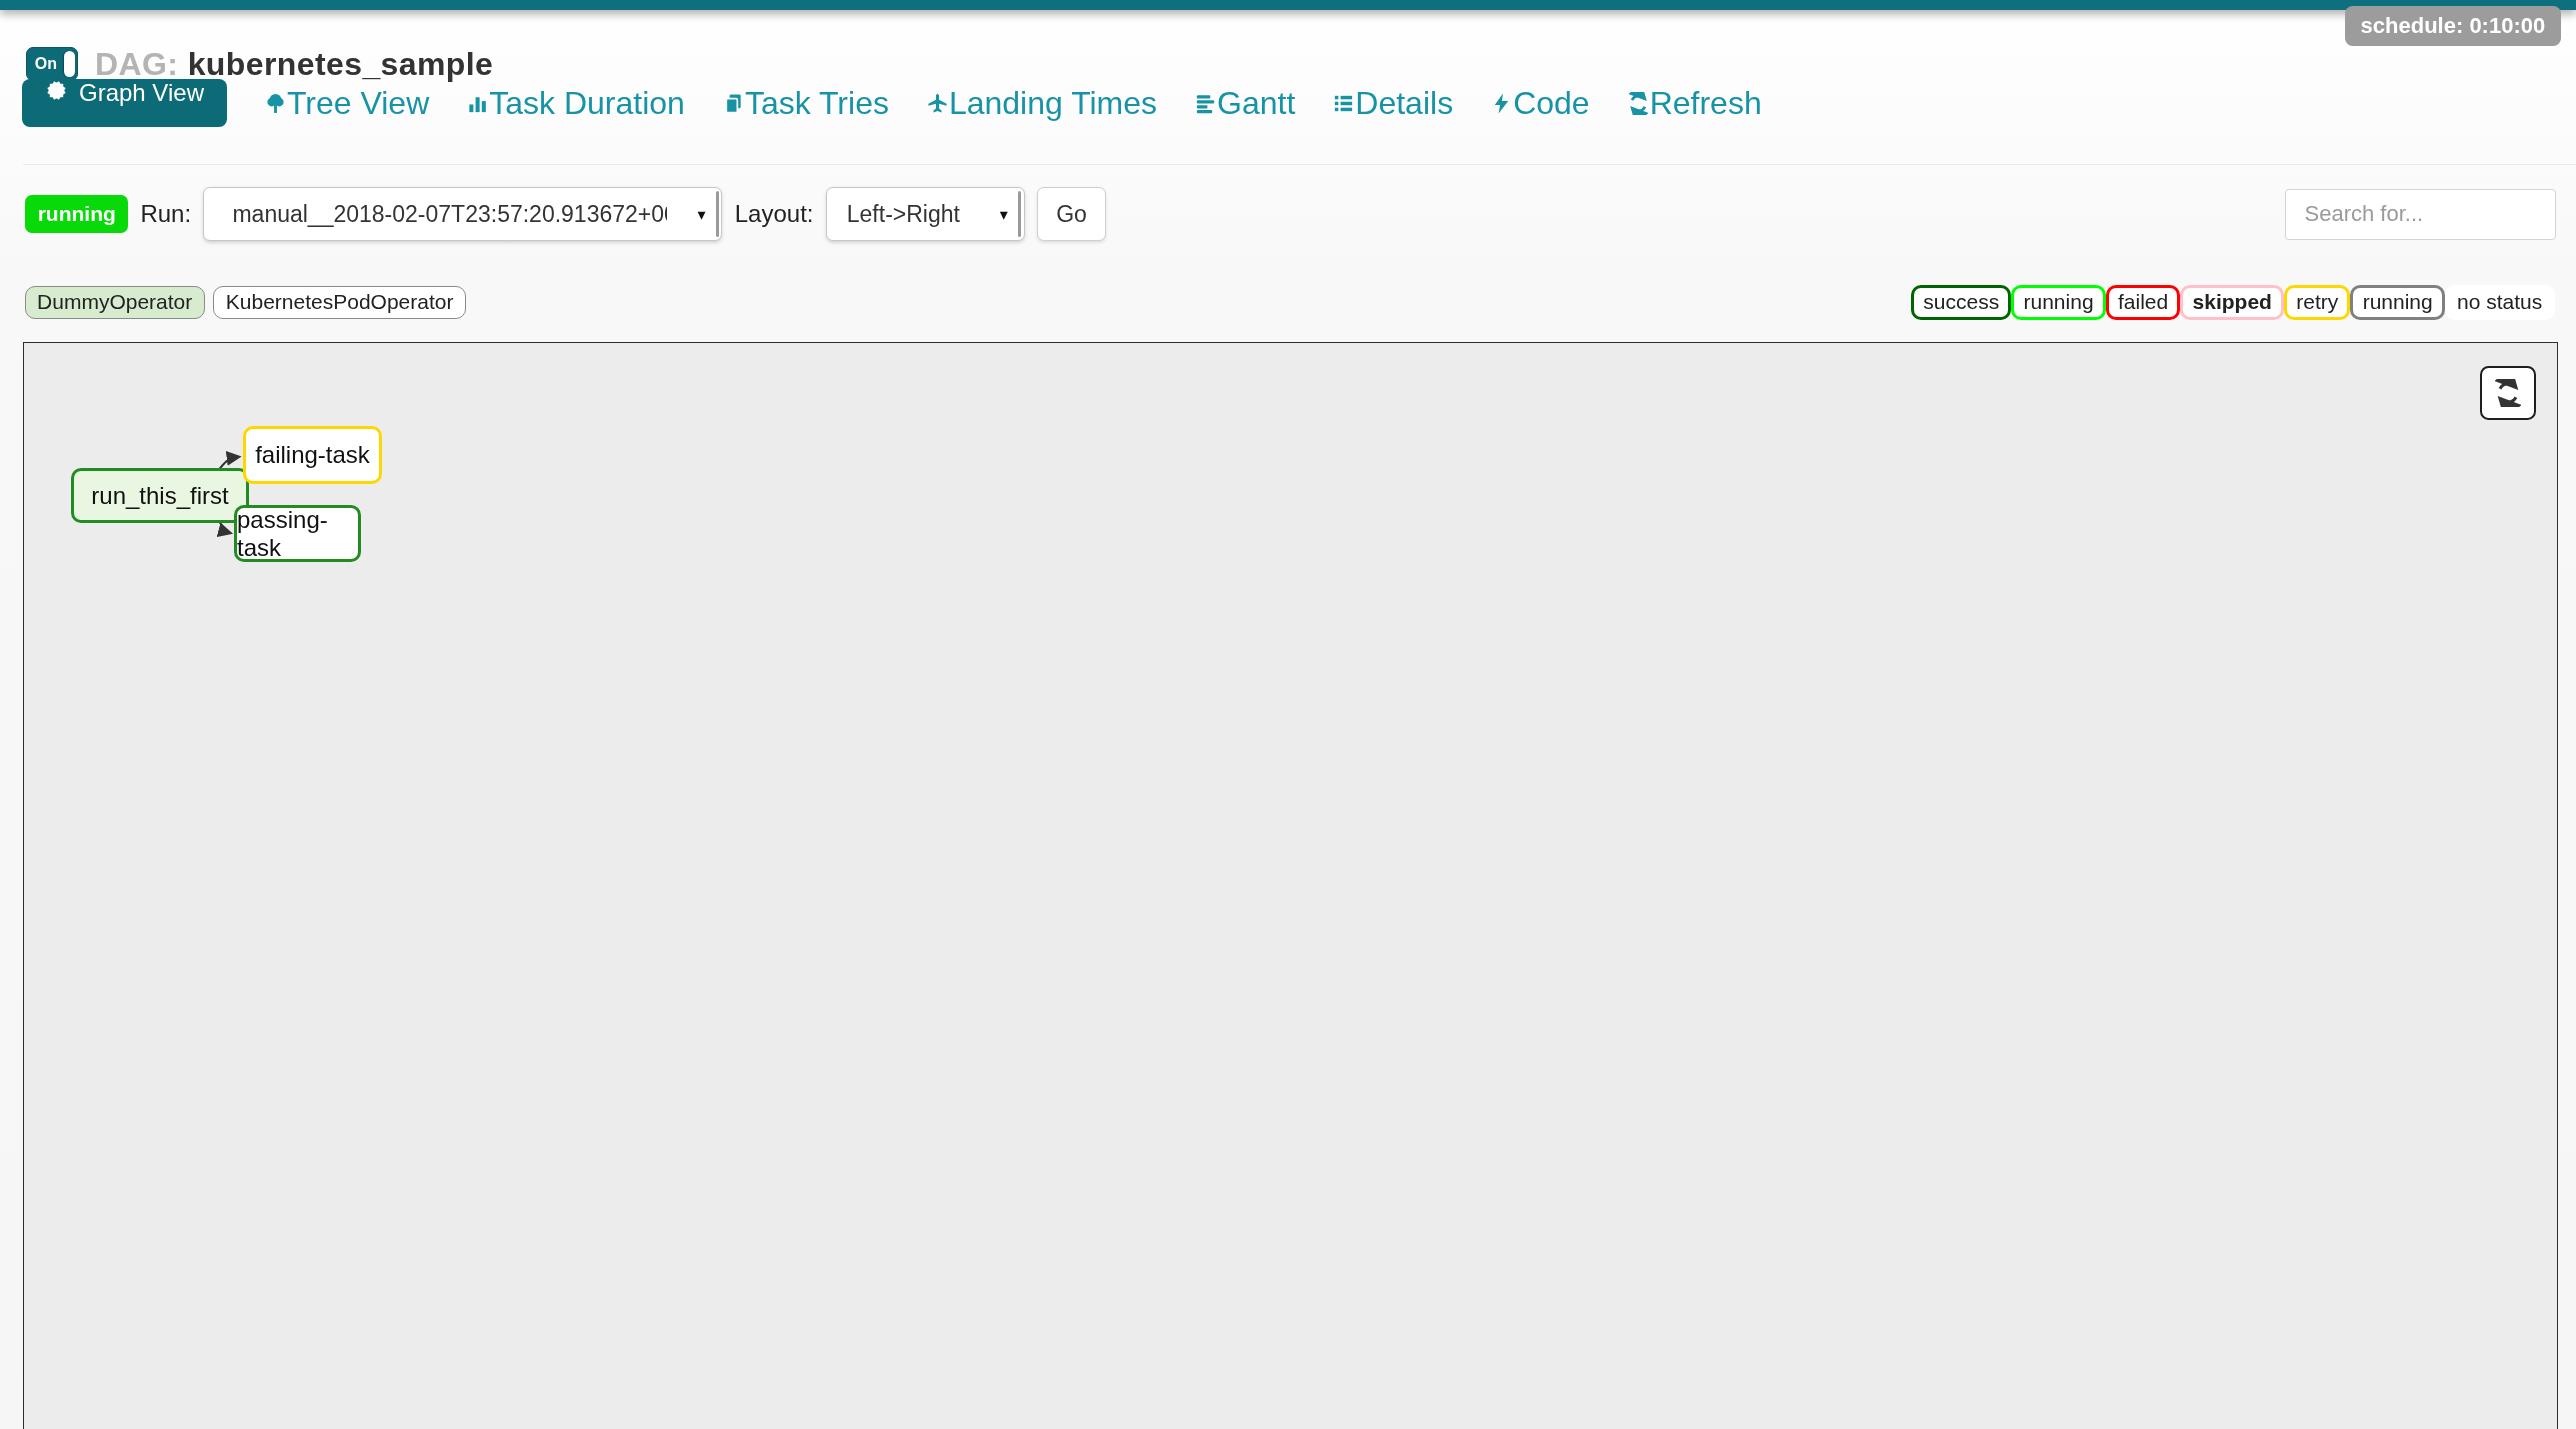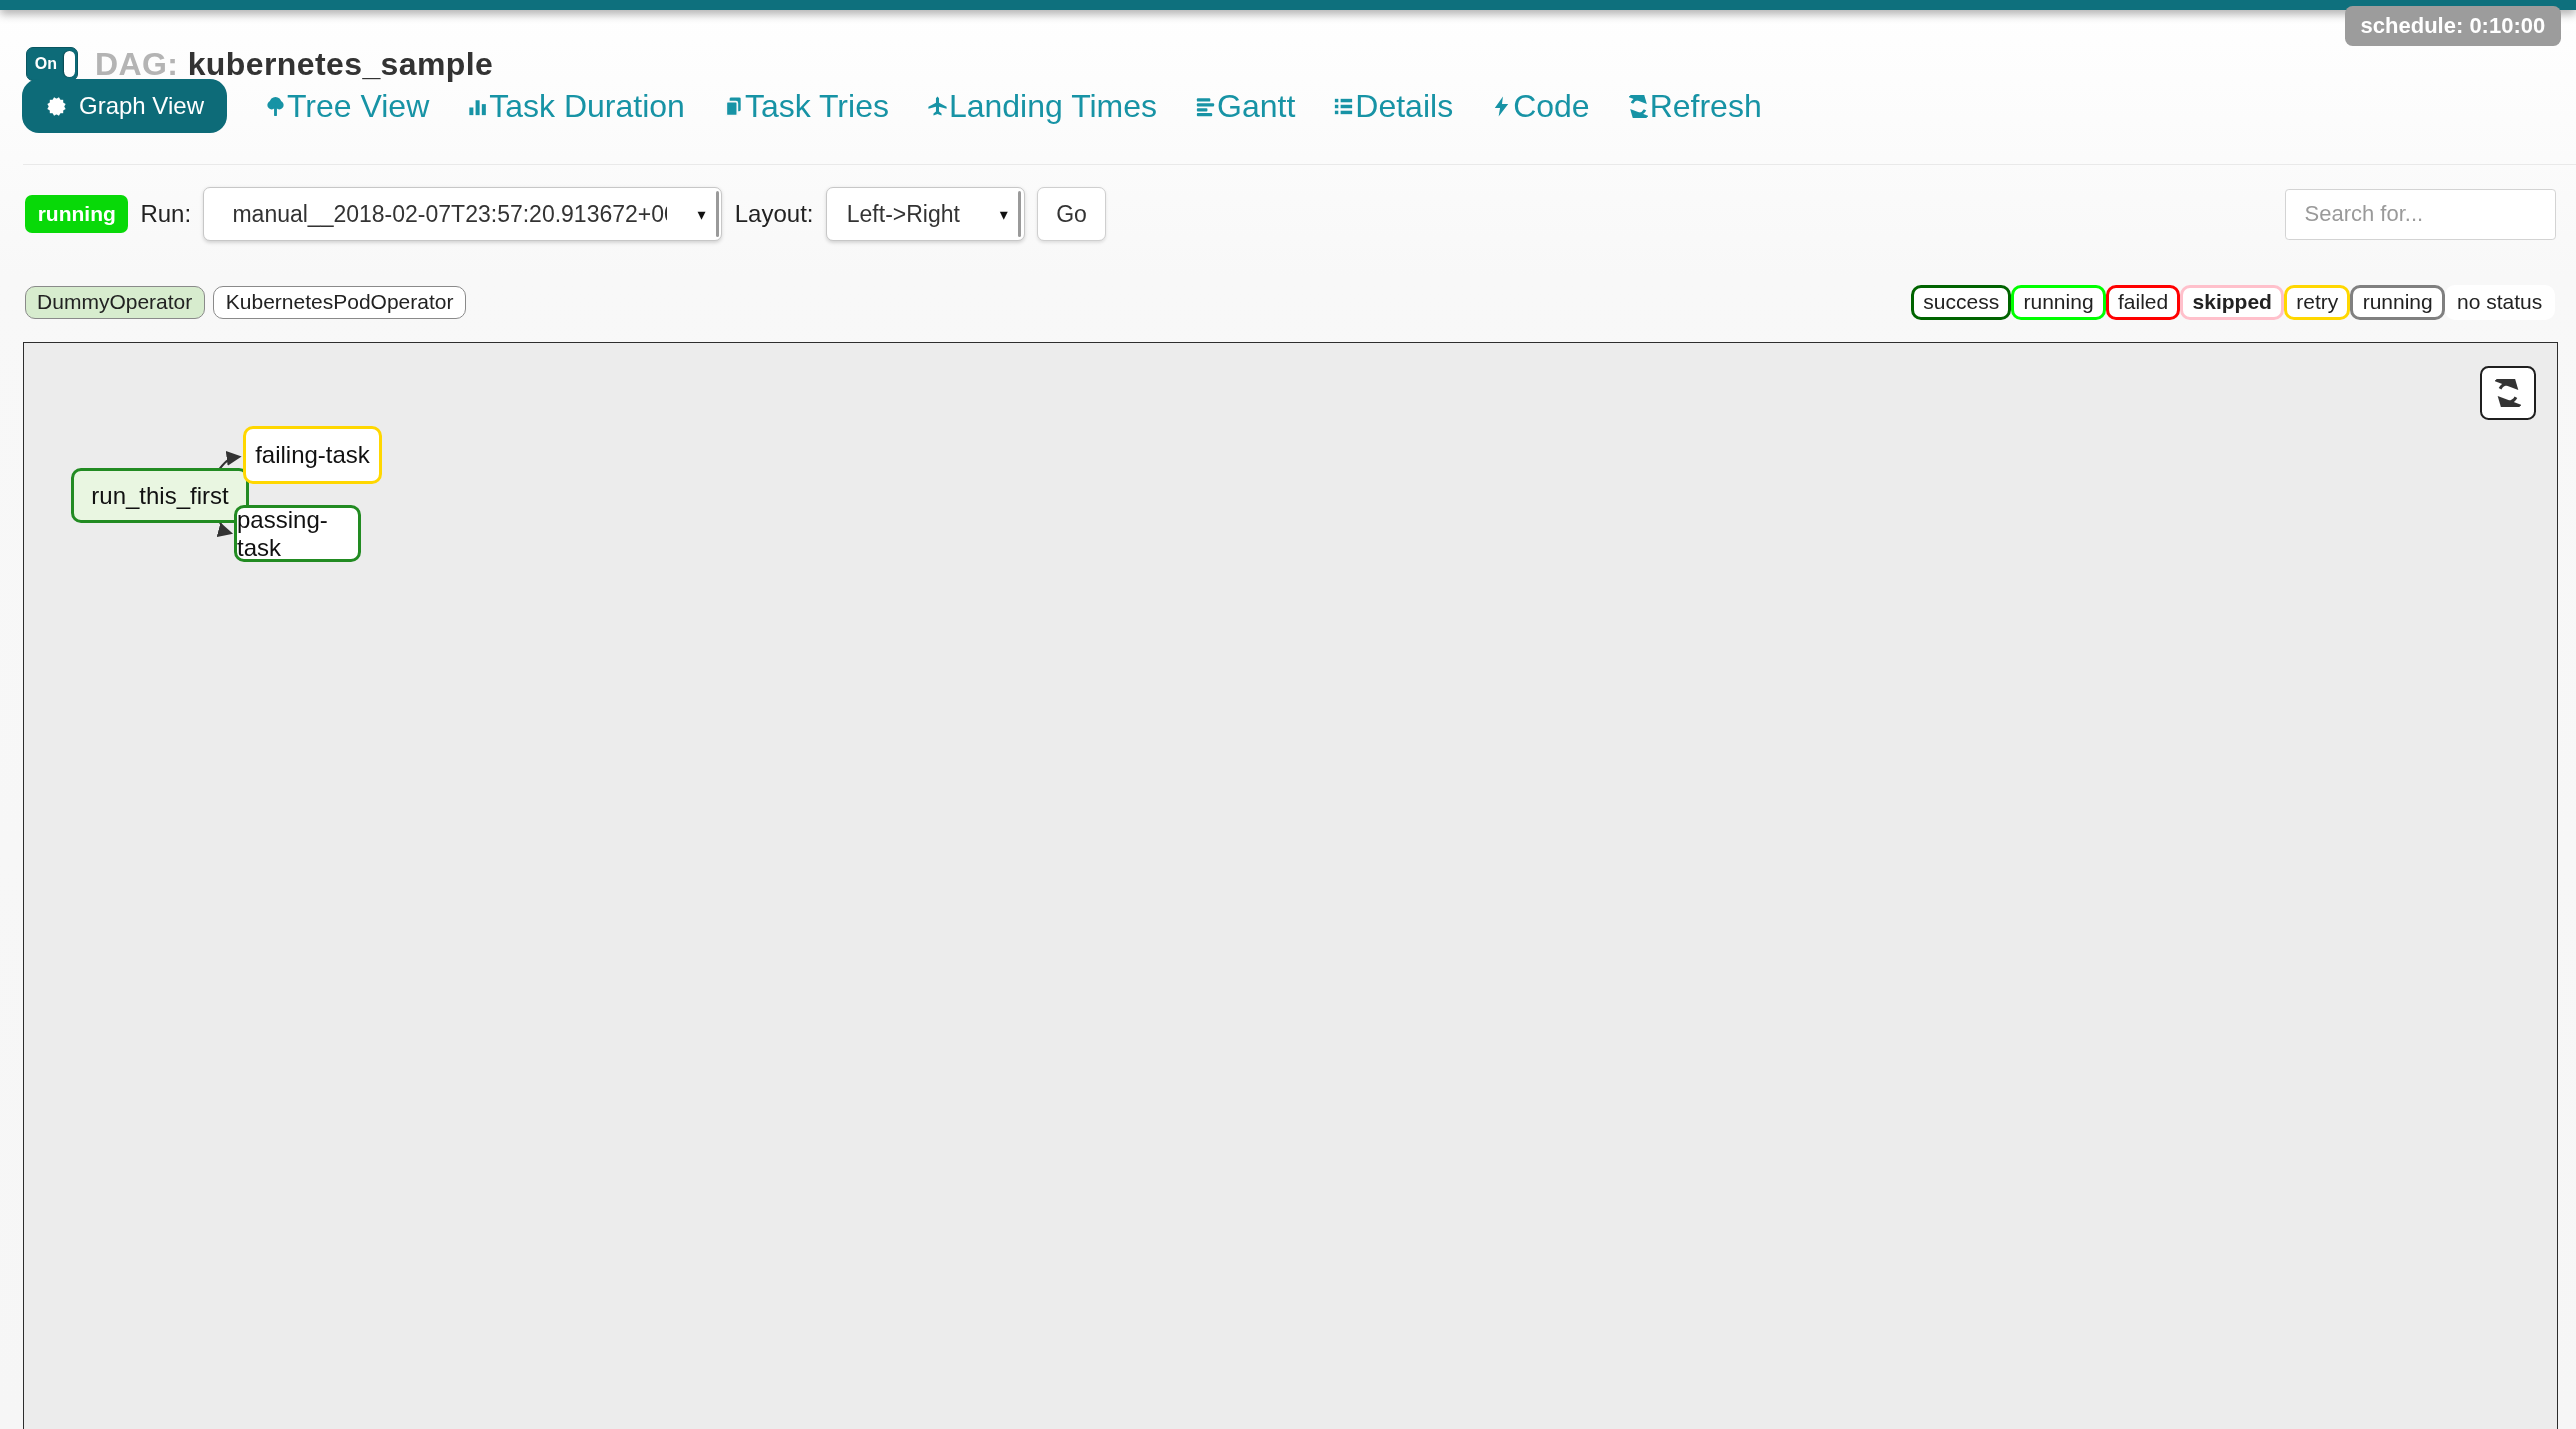--- a/index.html
+++ b/index.html
@@ -17,22 +17,22 @@
   .toggle-knob { position:absolute; right:2.3px; top:3.1px; bottom:3.1px; width:10.8px;
                  background:#fff; border-radius:5.4px; box-shadow:-0.8px 0 1.5px rgba(0,0,0,.4); }
   .dag-title { font-size:32px; font-weight:bold; letter-spacing:0.4px; }
   .dag-prefix { color:#b4b4b4; }
   .dag-name { color:#333; }
 
   .schedule-badge { position:absolute; top:6.2px; right:15.4px; background:#9c9c9c; color:#fff;
                     font-weight:bold; font-size:22px; padding:7px 15.4px; border-radius:7.7px; }
 
   .nav-row { position:absolute; top:79px; left:21.5px; display:flex; align-items:center; gap:37px; }
-  .nav-btn { height:54px; padding:0 23px; border:none; border-radius:17px; color:#fff;
-             font-size:24px; display:flex; align-items:center; gap:11.5px; cursor:pointer;
+  .nav-btn { height:48px; padding:0 23px; border:none; border-radius:8px; color:#fff;
+             font-size:24px; display:flex; gap:11.5px; cursor:pointer;
              font-family:"Liberation Sans", sans-serif; }
   .nav-link { font-size:32px; display:flex; align-items:center; cursor:pointer;
               text-decoration:none; }
   .icon svg { display:block; }
 
   .hrule { position:absolute; top:164px; left:23px; right:0; border-top:1.5px solid #e9e9e9; }
 
   .run-row { position:absolute; top:187px; left:25.4px; right:20px; height:54px;
              display:flex; align-items:center; gap:12.3px; font-size:24px; color:#222; }
   .badge-running { color:#fff; font-weight:bold; font-size:21px; padding:7px 12.3px; border-radius:7px; }

